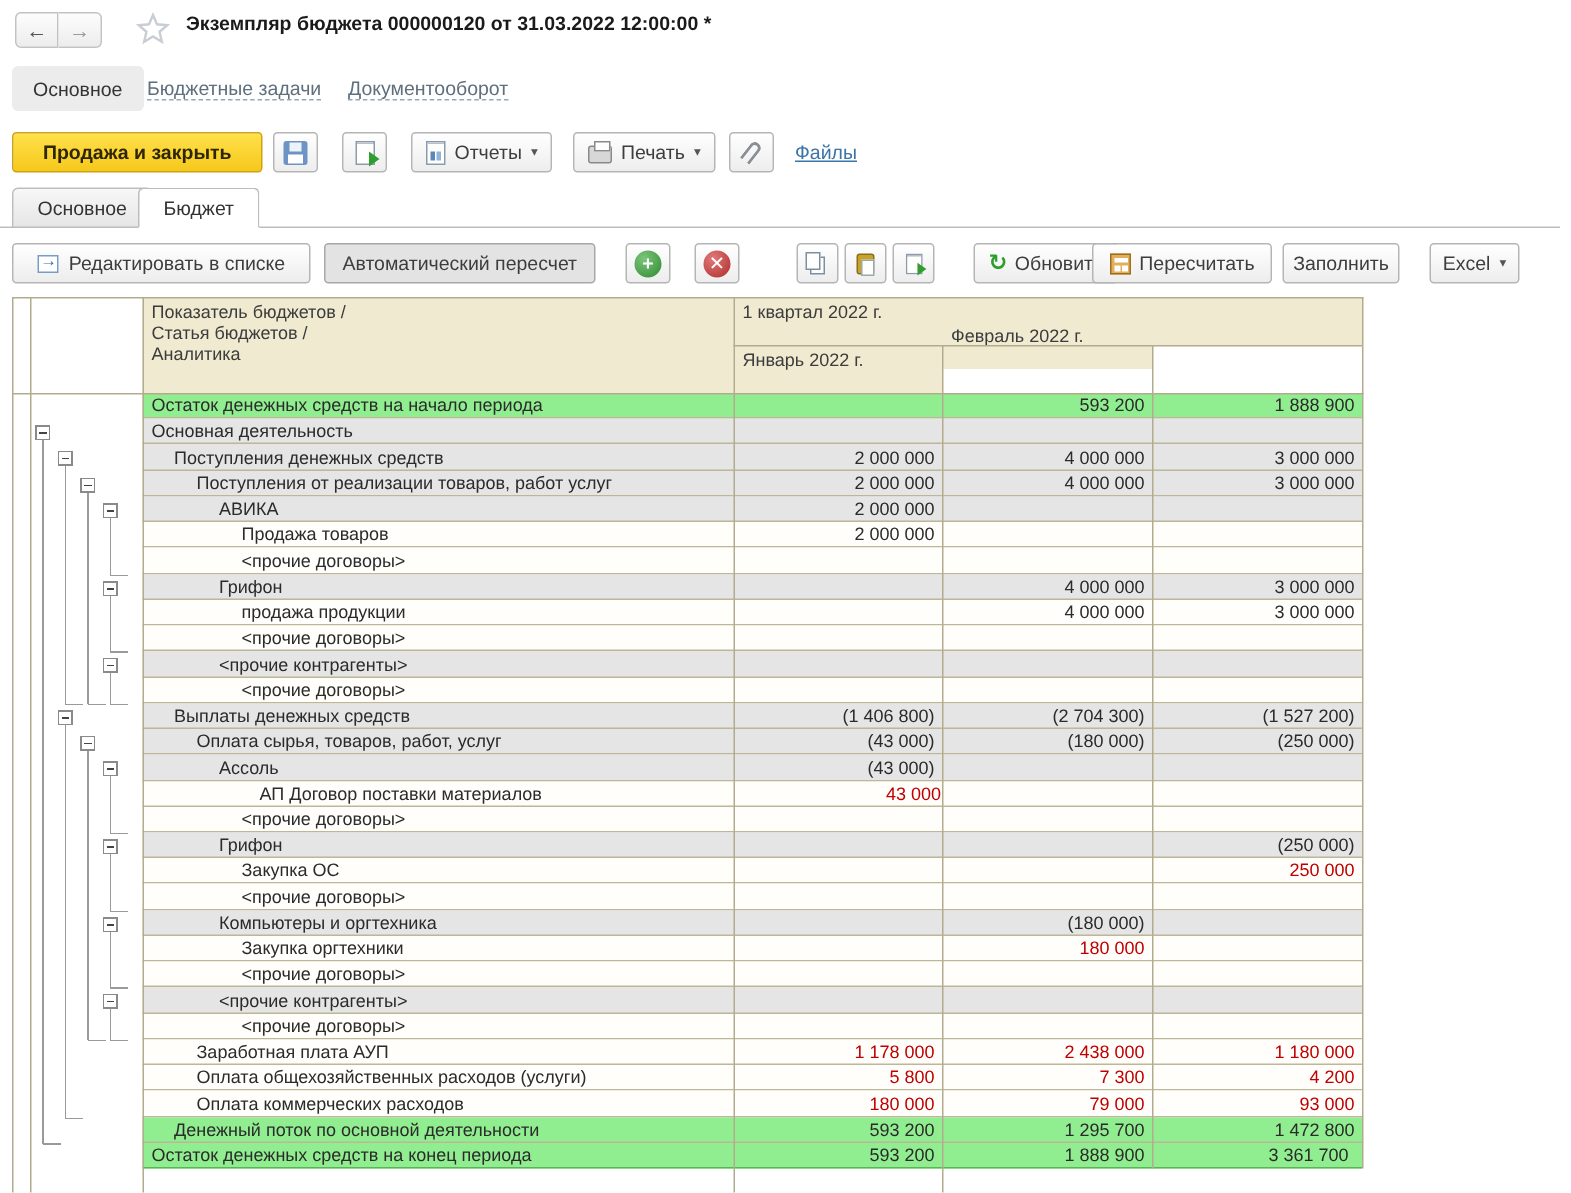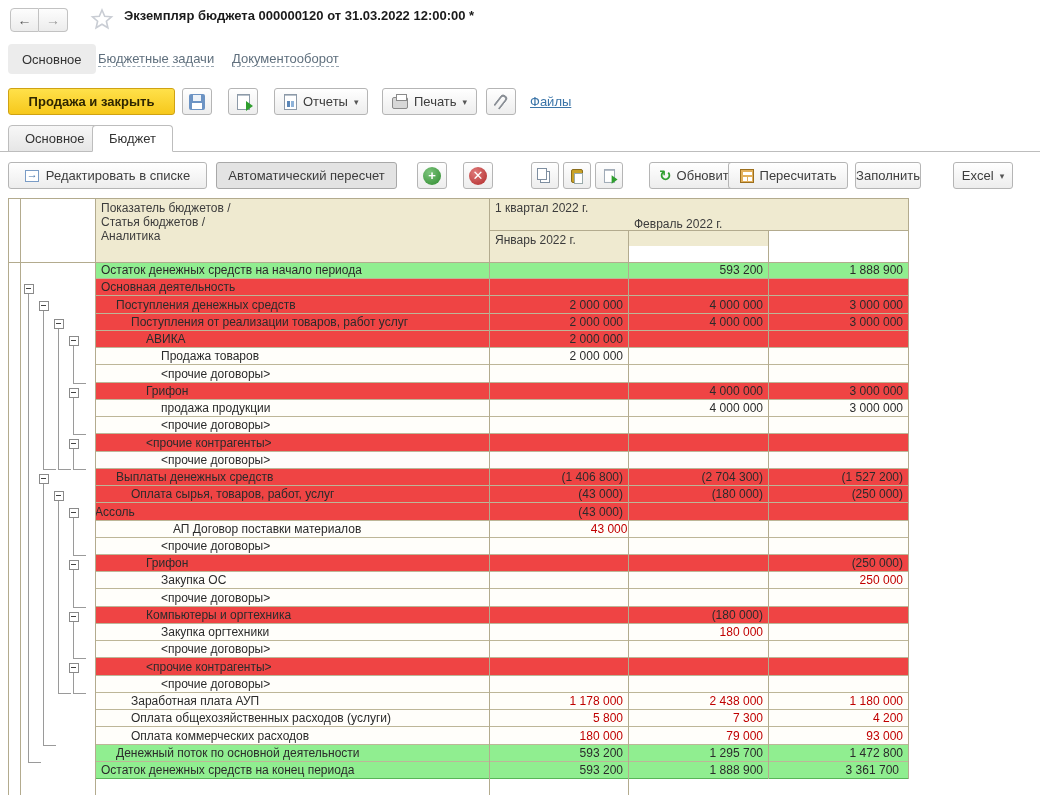--- a/index.html
+++ b/index.html
@@ -77,21 +77,21 @@
 
   
   #grid { left:8px; top:198px; width:910px; height:597px; font-size:12px; color:#2b2b2b; }
   .hcell { position:absolute; background:#efead0; display:flex; align-items:flex-start; padding:3px 6px 0 6px; color:#3c3c3c; }
   .vline,.hline { position:absolute; background:#b3ab8e; }
   .row { position:absolute; left:87px; width:813px; display:flex; border-bottom:1px solid #bdb698; }
   .row .name { width:394px; overflow:hidden; white-space:nowrap; display:flex; align-items:center; }
   .row .val { display:flex; align-items:center; justify-content:flex-end; padding-right:5px; white-space:nowrap; }
   .row .val.red { color:#c00000; }
   .bg-g { background:#90ee90; }
-  .bg-b { background:#ef4444; }
+  .bg-b { background:#e5e5e5; }
   .bg-w { background:#fffefa; }
   .row.final { border-bottom:1px solid #58b558; }
   #tree-svg { position:absolute; left:0; top:0; pointer-events:none; }
 </style>
 </head>
 <body>
 
 <div class="abs" id="titlebar">
   <div class="abs navgrp">
     <div class="navbtn">←</div>
@@ -161,21 +161,21 @@
     <span class="ic ic-sheet ic-post-arrow" style="transform:scale(0.85);"></span>
   </div>
   <div class="abs btn" style="left:649px; top:0;">
     <span class="ic ic-refresh" style="margin-right:5px;">↻</span>
     <span>Обновить</span>
   </div>
   <div class="abs btn" style="left:728px; top:0; width:120px;">
     <span class="ic ic-calc" style="margin-right:6px;"></span>
     <span>Пересчитать</span>
   </div>
-  <div class="abs btn" style="left:855px; top:0; width:66px;">Заполнить</div>
+  <div class="abs btn" style="left:855px; top:0; width:78px;">Заполнить</div>
   <div class="abs btn" style="left:953px; top:0; width:60px;">
     <span>Excel</span>
     <span class="caret">▾</span>
   </div>
 </div>
 
 <div class="abs" id="grid">
 
   <div class="hcell" style="left:87px; top:0; width:394px; height:64px; flex-direction:column;">
     <div>Показатель бюджетов /</div>
@@ -264,21 +264,21 @@
         <div class="val" style="width: 140px;">(2 704 300)</div>
         <div class="val" style="width: 140px;">(1 527 200)</div>
       </div>
       <div class="row bg-b" style="top: 288px; height: 17px;">
         <div class="name" style="padding-left: 36px;">Оплата сырья, товаров, работ, услуг</div>
         <div class="val" style="width: 139px;">(43 000)</div>
         <div class="val" style="width: 140px;">(180 000)</div>
         <div class="val" style="width: 140px;">(250 000)</div>
       </div>
       <div class="row bg-b" style="top: 305px; height: 18px;">
-        <div class="name" style="">Ассоль</div>
+        <div class="name" style="padding-left: 51px;">Ассоль</div>
         <div class="val" style="width: 139px;">(43 000)</div>
         <div class="val" style="width: 140px;"></div>
         <div class="val" style="width: 140px;"></div>
       </div>
       <div class="row bg-w" style="top: 323px; height: 17px; padding-left: 12px;">
         <div class="name" style="padding-left: 66px;">АП Договор поставки материалов</div>
         <div class="val red" style="width: 139px;">43 000</div>
         <div class="val" style="width: 140px;"></div>
         <div class="val" style="width: 140px;"></div>
       </div>

